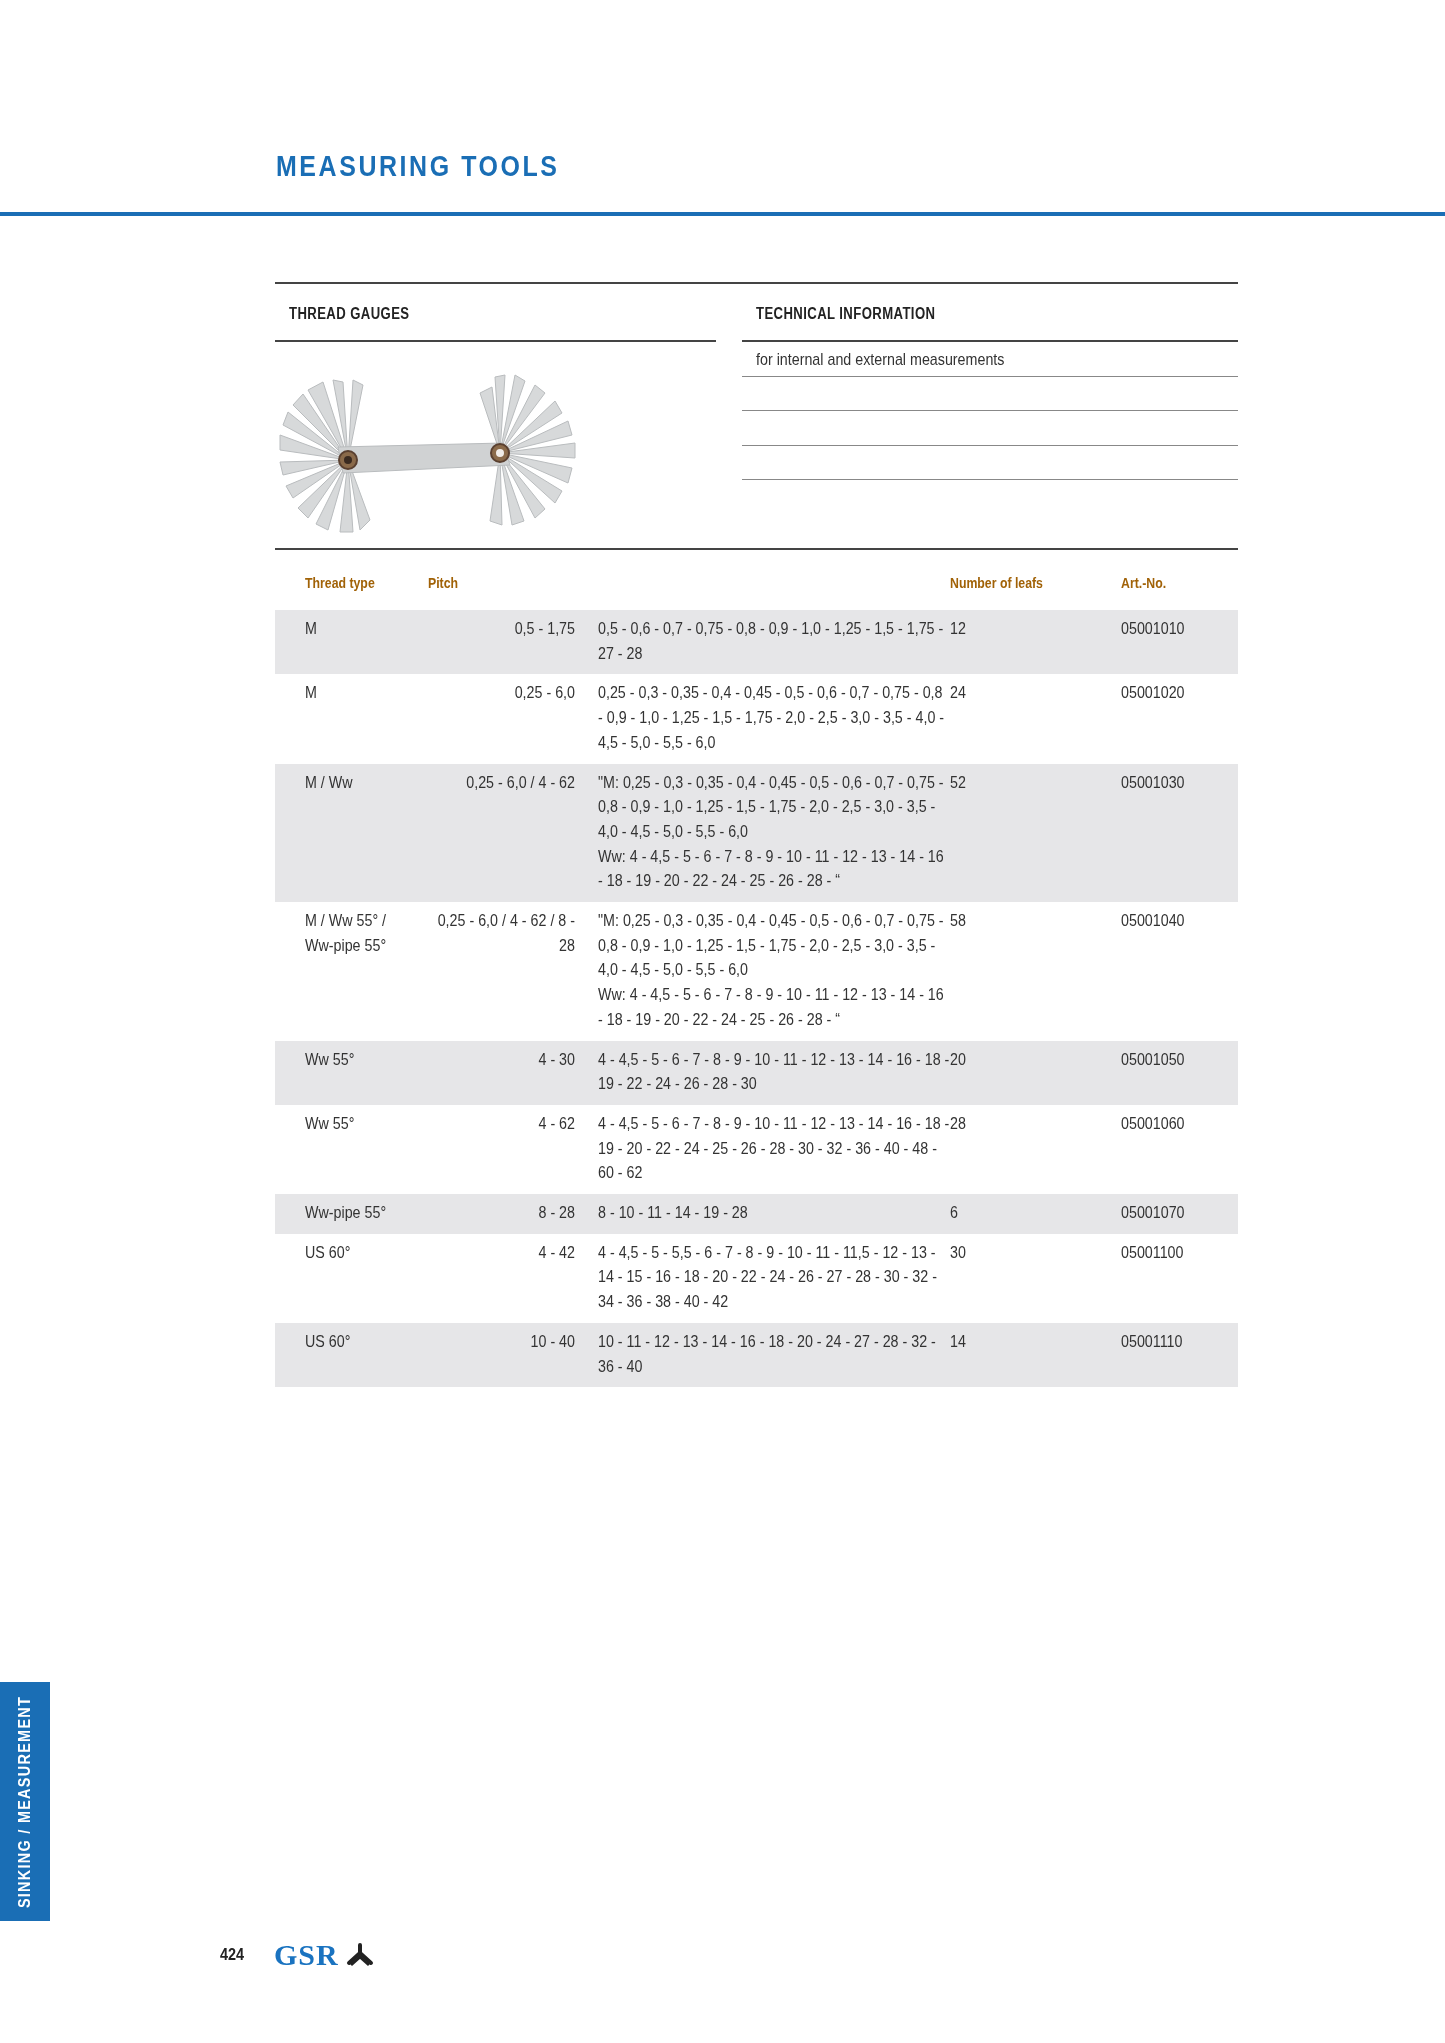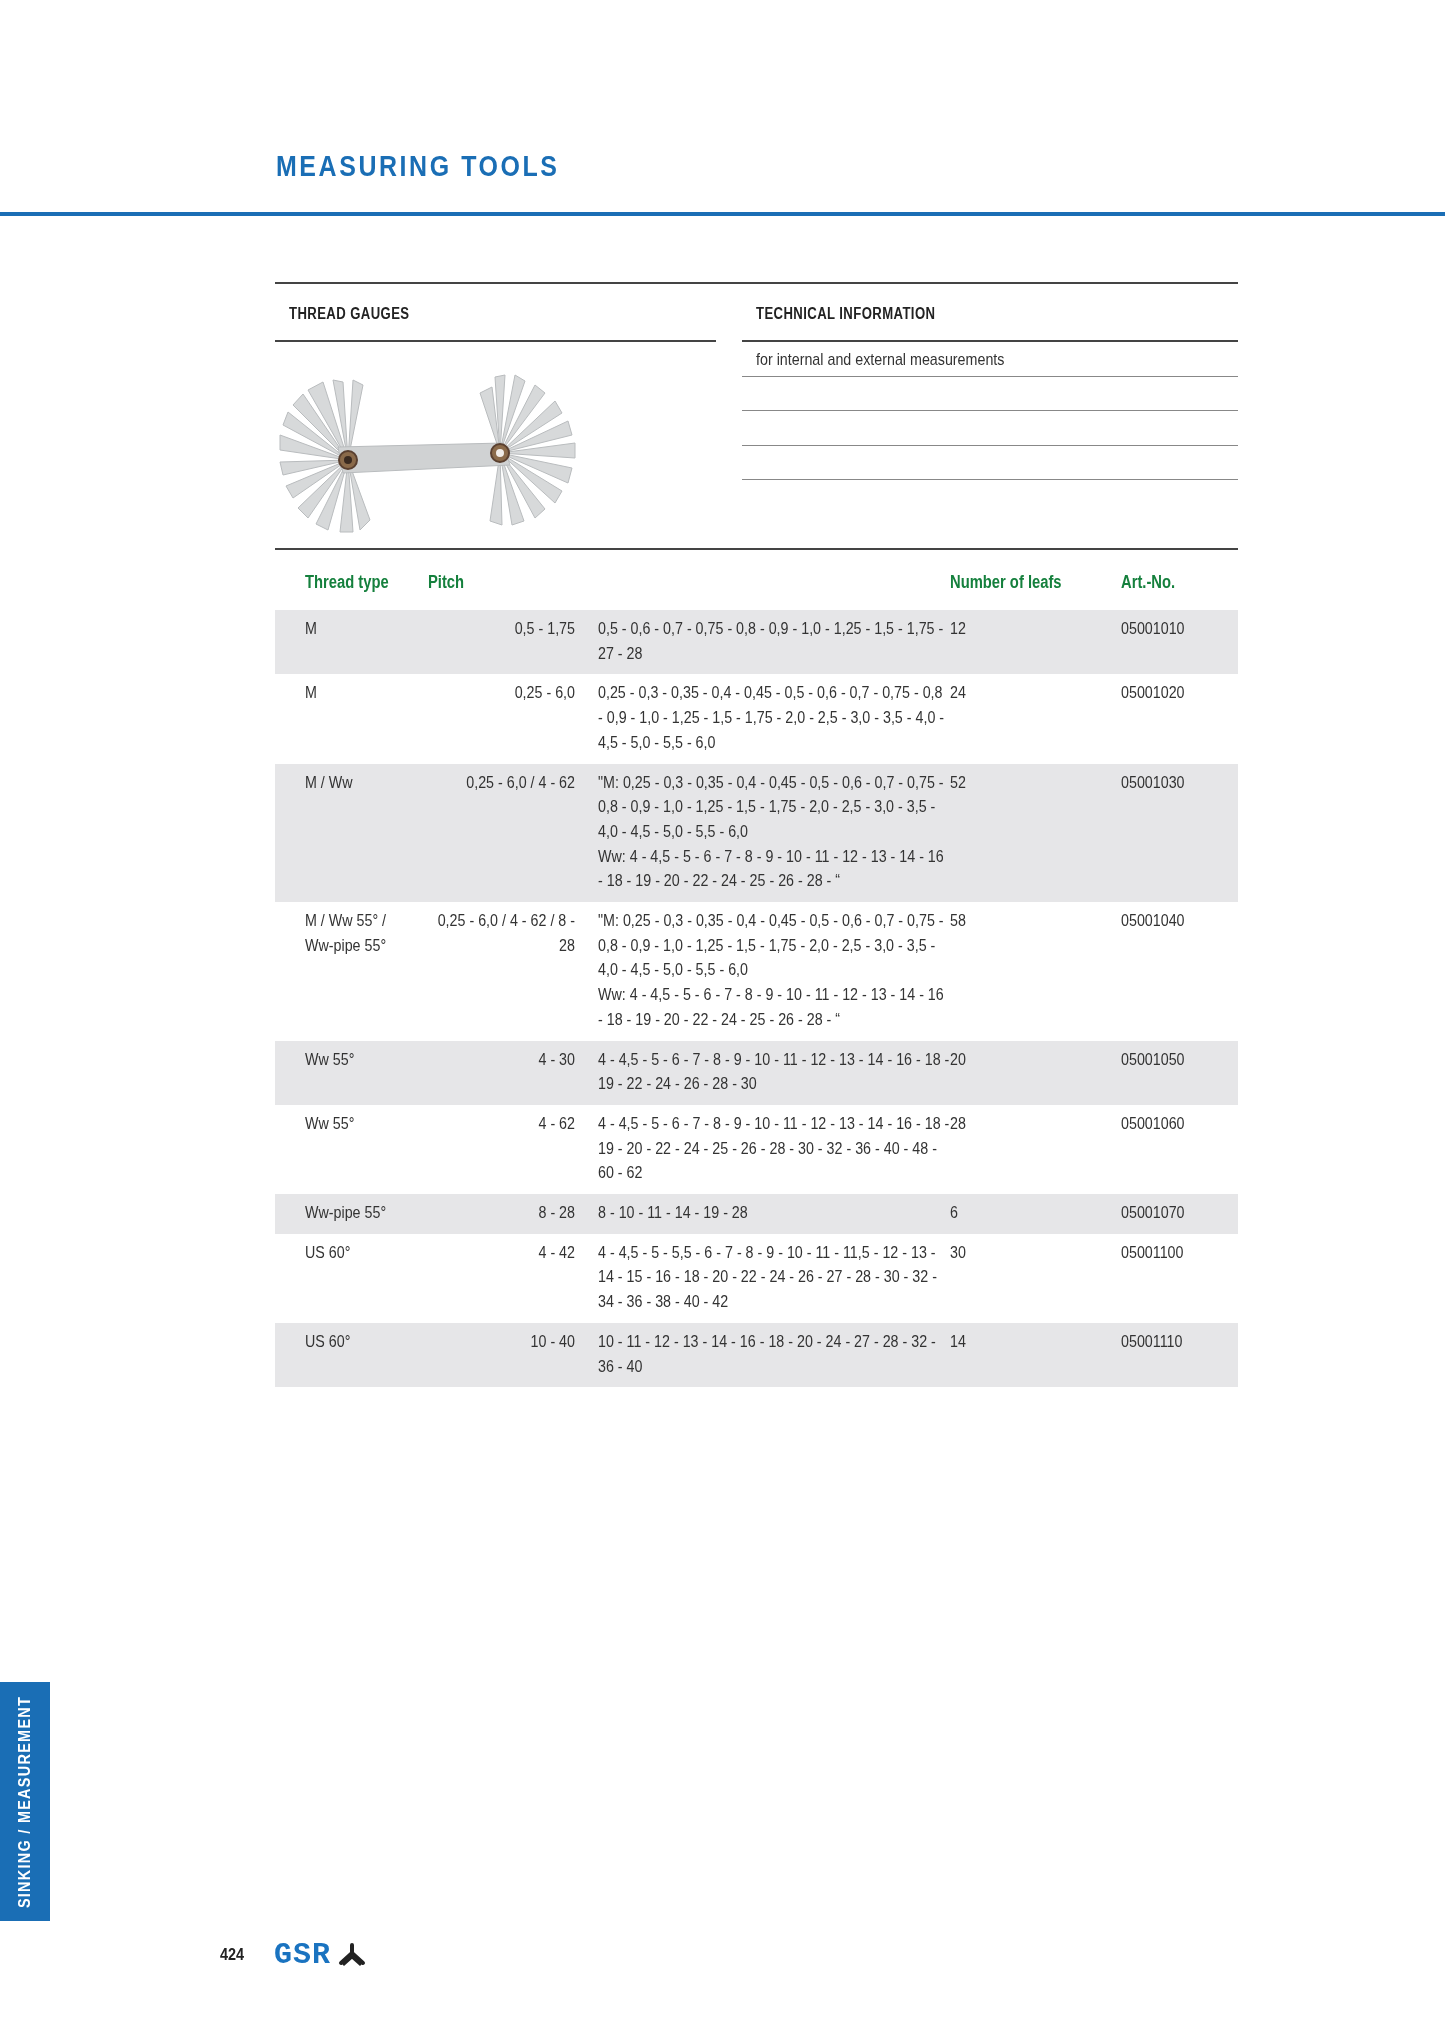--- a/index.html
+++ b/index.html
@@ -15,21 +15,21 @@
               font-size: 16px; color: #222; transform: scaleX(0.82); transform-origin: left top; letter-spacing: 0.5px; }
   .sec-line { position: absolute; height: 2px; background: #444; }
   .ti-line { position: absolute; left: 742px; width: 496px; height: 1px; background: #888; }
   .ti-text { position: absolute; left: 756px; top: 350px; font-size: 17px; color: #333;
              transform: scaleX(0.84); transform-origin: left top; }
 
   .product-image { position: absolute; left: 278px; top: 365px; width: 320px; height: 170px; }
 
   .table-top { position: absolute; left: 275px; top: 548px; width: 963px; height: 2px; background: #444; }
   table.spec { position: absolute; left: 275px; top: 555px; width: 963px; border-collapse: collapse; table-layout: fixed; }
-  table.spec th { text-align: left; font-weight: bold; font-size: 18px; color: #15803d; height: 55px; vertical-align: middle; padding: 0; }
+  table.spec th { text-align: left; font-weight: bold; font-size: 15px; color: #a16207; height: 55px; vertical-align: middle; padding: 0; }
   table.spec td { font-size: 17px; color: #333; vertical-align: top; padding: 7px 0 8px 0; line-height: 24.7px; }
   table.spec tr.shade td { background: #e6e6e8; }
   .cell { display: inline-block; transform: scaleX(0.84); transform-origin: left top; white-space: normal; }
   th .cell { transform: scaleX(0.82); }
   .c1 { width: 123px; padding-left: 30px !important; }
   .c2 { width: 170px; text-align: right; }
   .c3 { width: 352px; }
   .c4 { width: 171px; }
   .c5 { width: 117px; }
   td.c3 .cell { width: 420px; }
@@ -37,21 +37,21 @@
   td.c2 .cell { width: 175px; }
 
   .side-tab { position: absolute; left: 0; top: 1682px; width: 50px; height: 239px; background: #1a6eb5; }
   .side-tab span { position: absolute; left: 50%; top: 50%; white-space: nowrap;
                    transform: translate(-50%, -50%) rotate(-90deg) scaleX(0.85);
                    font-family: "Liberation Sans", sans-serif; font-weight: bold; font-size: 17px;
                    letter-spacing: 1.5px; color: #ffffff; }
   .page-num { position: absolute; left: 220px; top: 1945px; font-size: 17px; font-weight: bold; color: #222;
               transform: scaleX(0.85); transform-origin: left top; }
   .logo { position: absolute; left: 274px; top: 1938px; display: flex; align-items: center; gap: 6px; }
-  .logo-text { font-family: Liberation Mono, monospace; font-weight: bold; font-size: 30px; color: #1a73c0; letter-spacing: 1px; }
+  .logo-text { font-family: Liberation Serif, serif; font-weight: bold; font-size: 30px; color: #1a73c0; letter-spacing: 1px; }
 </style>
 </head>
 <body>
 
 <h1 class="page-title">MEASURING TOOLS</h1>
 <div class="header-rule"></div>
 
 <div class="sec-top"></div>
 <div class="sec-head" style="left:289px;">THREAD GAUGES</div>
 <div class="sec-head" style="left:756px;">TECHNICAL INFORMATION</div>

